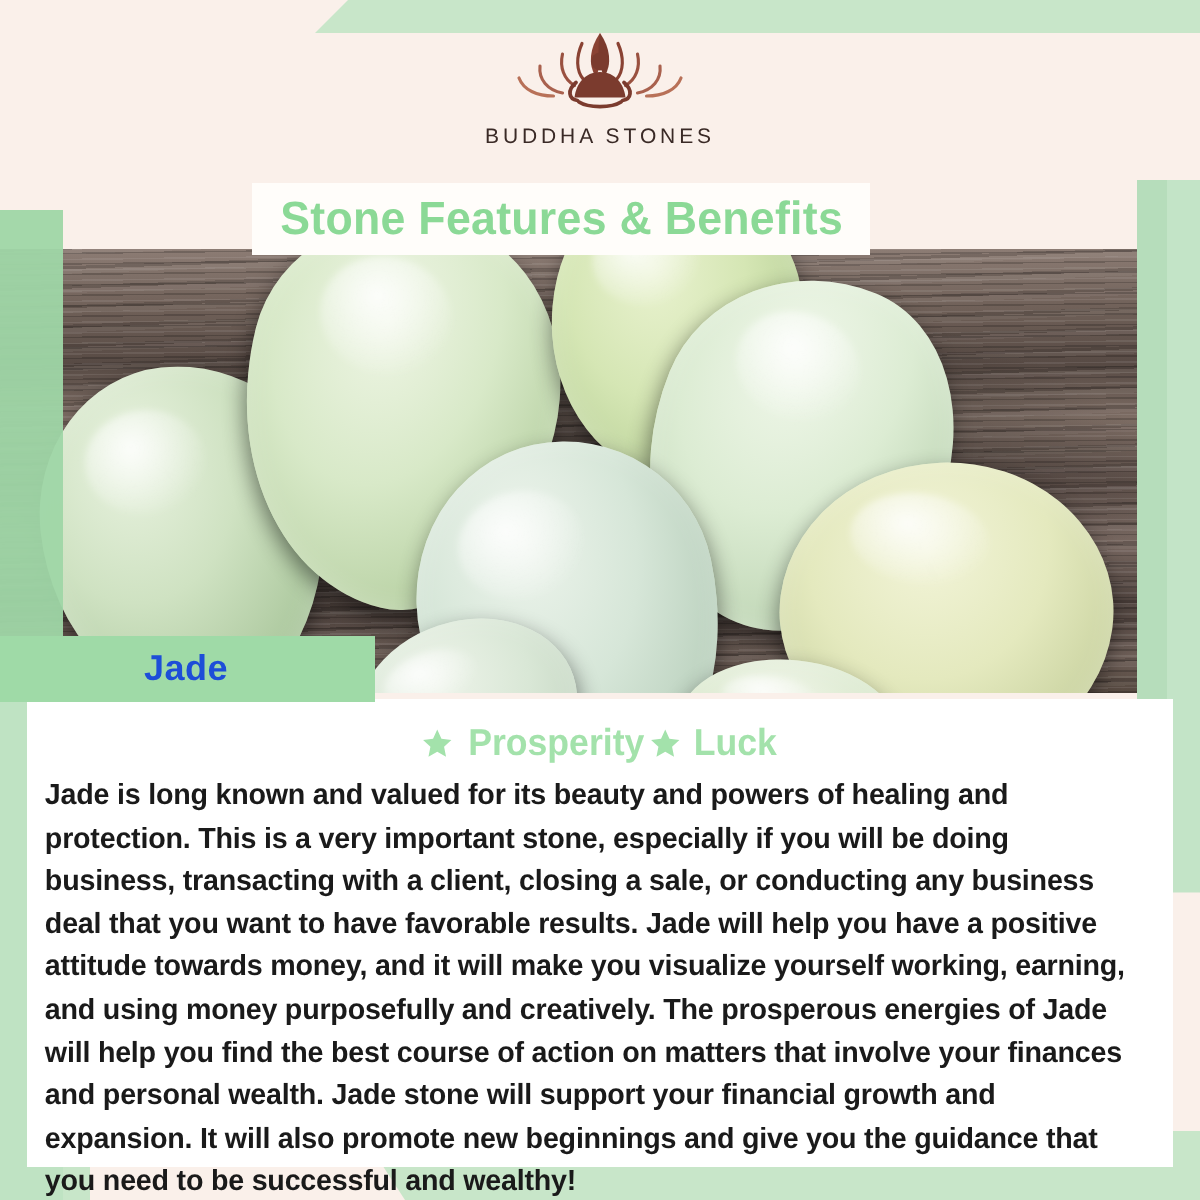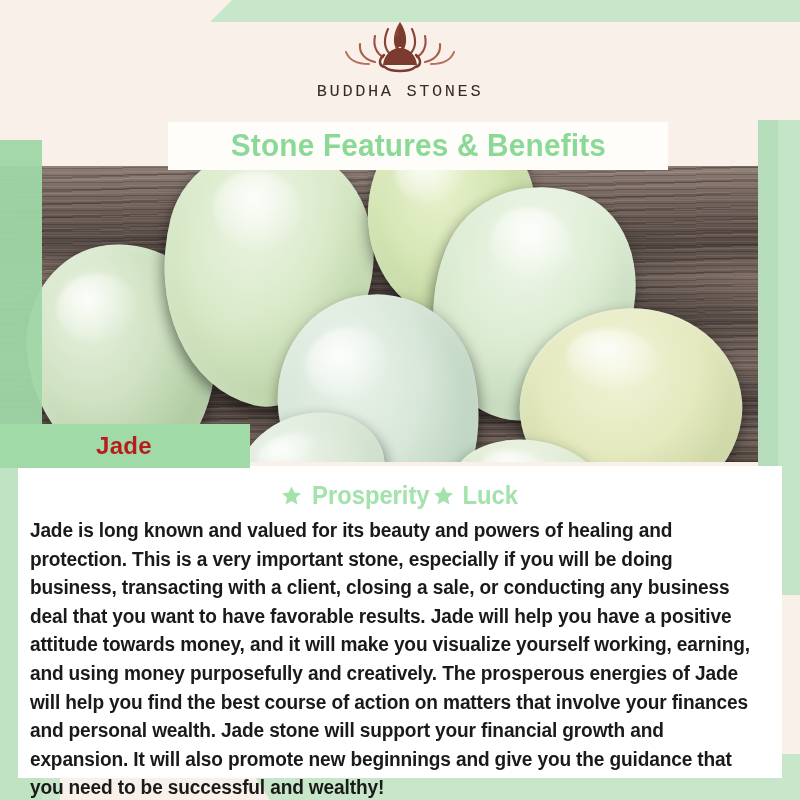--- a/index.html
+++ b/index.html
@@ -88,33 +88,33 @@
     z-index: 10;
     display: flex;
     flex-direction: column;
     align-items: center;
     justify-content: flex-start;
     padding-top: 16px;
   }
   .logo-mark { width: 132px; height: 62px; display: block; }
   .logo-wordmark {
     margin-top: 4px;
-    font-family: Liberation Mono, monospace;
-    font-size: 17px;
+    font-family: Liberation Sans, sans-serif;
+    font-size: 14px;
     letter-spacing: 2.6px;
     color: #3a2a26;
     text-transform: uppercase;
     white-space: nowrap;
   }
 
   
   .title-banner {
     position: absolute;
     top: 122px; left: 168px;
-    width: 500px; height: 48px;
+    width: 412px; height: 48px;
     background: #fffdfa;
     z-index: 12;
     display: flex;
     align-items: center;
     justify-content: center;
   }
   .title-text {
     font-family: "Liberation Sans Narrow", "Liberation Sans", sans-serif;
     font-weight: bold;
     font-size: 31px;
@@ -216,21 +216,21 @@
     width: 250px; height: 44px;
     background: #9fdaa7;
     z-index: 8;
     display: flex;
     align-items: center;
   }
   .jade-label {
     margin-left: 96px;
     font-size: 24px;
     font-weight: bold;
-    color: #b91c1c;
+    color: #1d4ed8;
     letter-spacing: .3px;
   }
 
   
   .content {
     position: absolute;
     left: 18px; top: 466px;
     width: 764px; height: 312px;
     background: #ffffff;
     z-index: 7;

